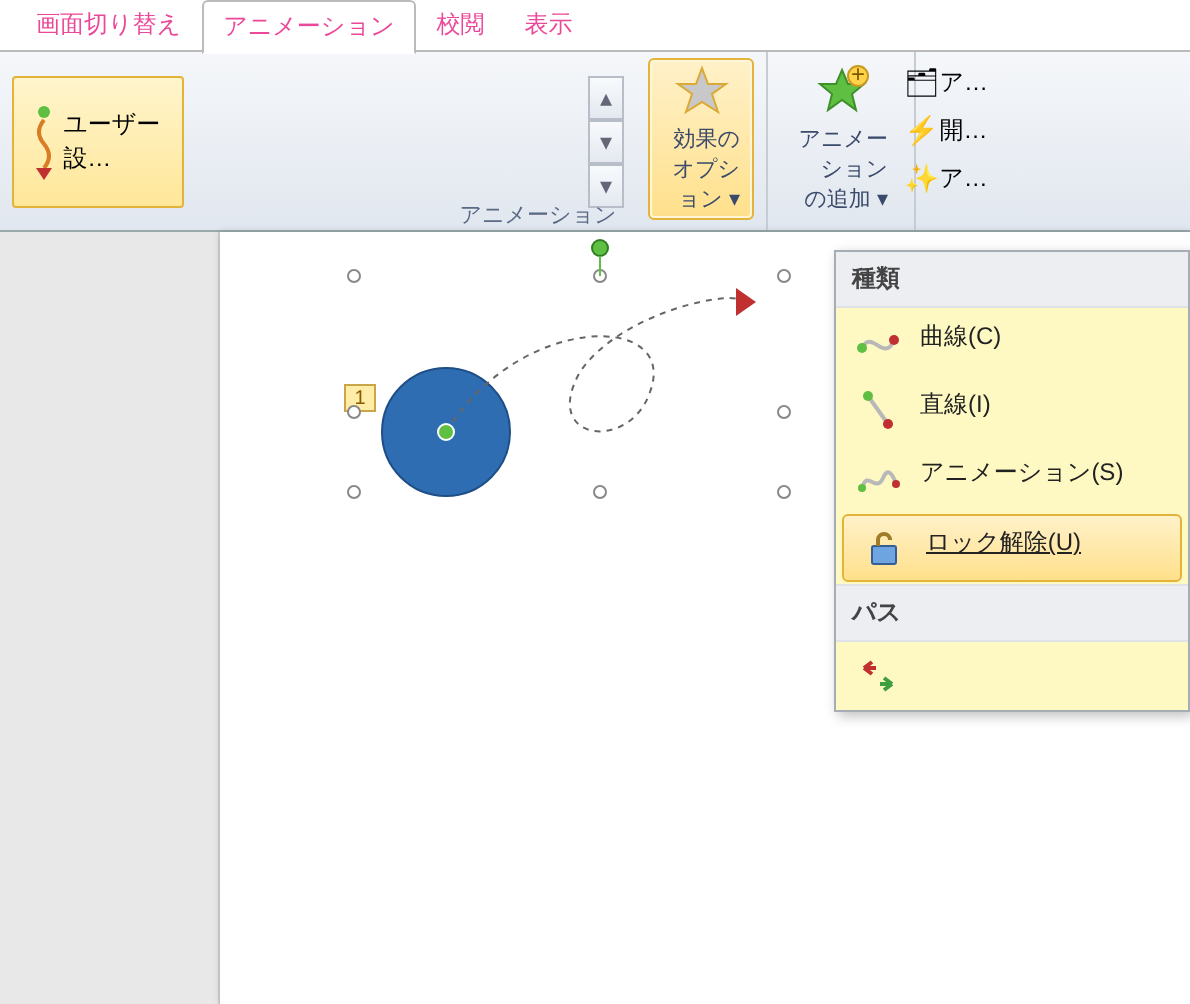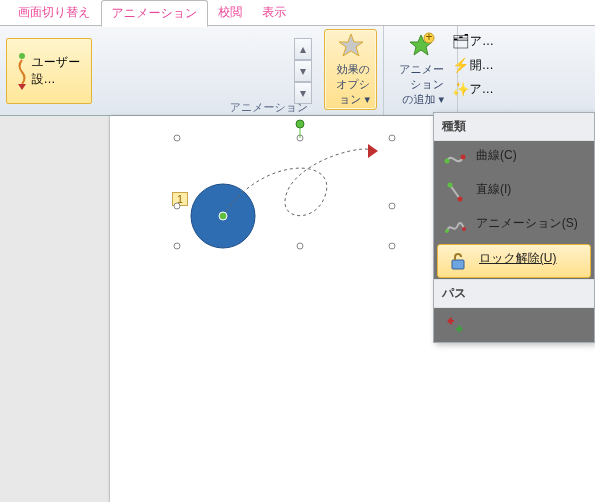--- a/index.html
+++ b/index.html
@@ -15,21 +15,21 @@
   .big-btn .lbl { font-size:11px; color:#3a4a6b; text-align:right; margin-top:2px; }
   .gallery { flex: 0 0 318px; display:flex; align-items:center; padding:4px 6px; gap:4px; }
   .gallery-item { width:86px; height:66px; background:#fff; border:1px solid #c0c6d0; display:flex; flex-direction:row; align-items:center; justify-content:center; border-radius:2px;}
   .gallery-item.sel { background:linear-gradient(#fff5cc,#ffe79a); border-color:#e3b33a;}
   .gallery-scroll { width:18px; height:66px; display:flex; flex-direction:column; }
   .gallery-scroll div{ flex:1; border:1px solid #b8bec8; background:linear-gradient(#f8fafc,#e4e9f0); display:flex;align-items:center;justify-content:center;color:#667;}
   .work { display:flex; height: calc(502px - 26px - 90px); }
   .rail { width:110px; background:#e8e8e8; border-right:1px solid #d0d0d0;}
   .slide-area { position:relative; background:#ededed; flex:1; display:flex; }
   .slide { position:relative; flex:1; background:#fff; margin:0; box-shadow: 0 0 4px rgba(0,0,0,.15);}
-  .menu { position:absolute; right:0; top:112px; width:162px; background:#737373; border:1px solid #a7adb5; box-shadow:2px 2px 6px rgba(0,0,0,.25); }
+  .menu { position:absolute; right:0; top:125px; width:178px; background:#fef9c3; border:1px solid #a7adb5; box-shadow:2px 2px 6px rgba(0,0,0,.25); }
   .menu-h { padding:5px 8px; font-weight:bold; color:#444; background:#eceef2; border-top:1px solid #dfe3e8; border-bottom:1px solid #dfe3e8;}
   .menu-h:first-child{border-top:none;}
   .menu-i { display:flex; gap:10px; padding:6px 8px 6px 10px; cursor:pointer; color:#222;}
   .menu-i.sel { background:linear-gradient(#fff1c9,#ffe08b); border:1px solid #e3b33a; margin:1px 3px; border-radius:3px; padding:5px 7px 5px 9px;text-decoration:underline;}
   .menu-i .ic{ width:22px; height:22px; display:flex; align-items:center; justify-content:center;}
   .badge { position:absolute; left:62px; top:76px; width:16px; height:14px; background:#ffeca6; border:1px solid #caa54a; font-size:10px; display:flex;align-items:center;justify-content:center; color:#8a5a00;}
   .side-icons { width:30px; padding-top:6px; display:flex; flex-direction:column; gap:6px; align-items:center; }
   .side-icons div{ width:22px; height:18px; display:flex;align-items:center;justify-content:center; font-size:14px;}
   svg { display:block; }
 </style>

